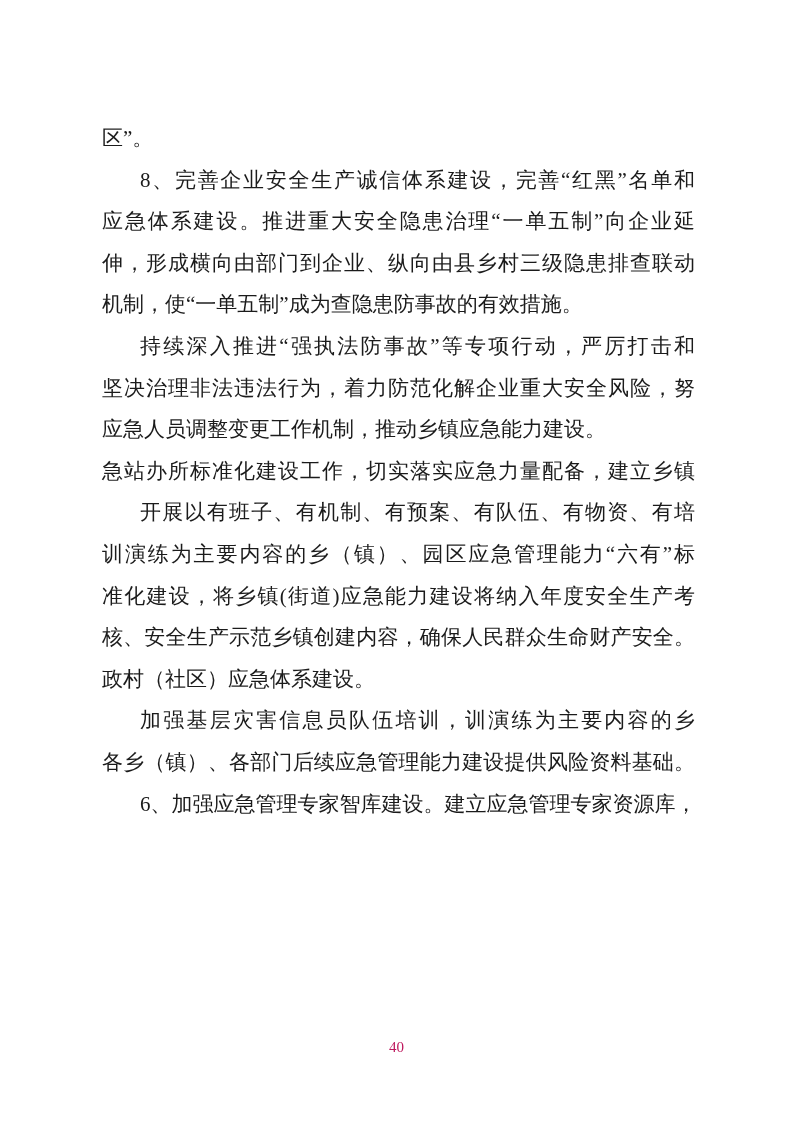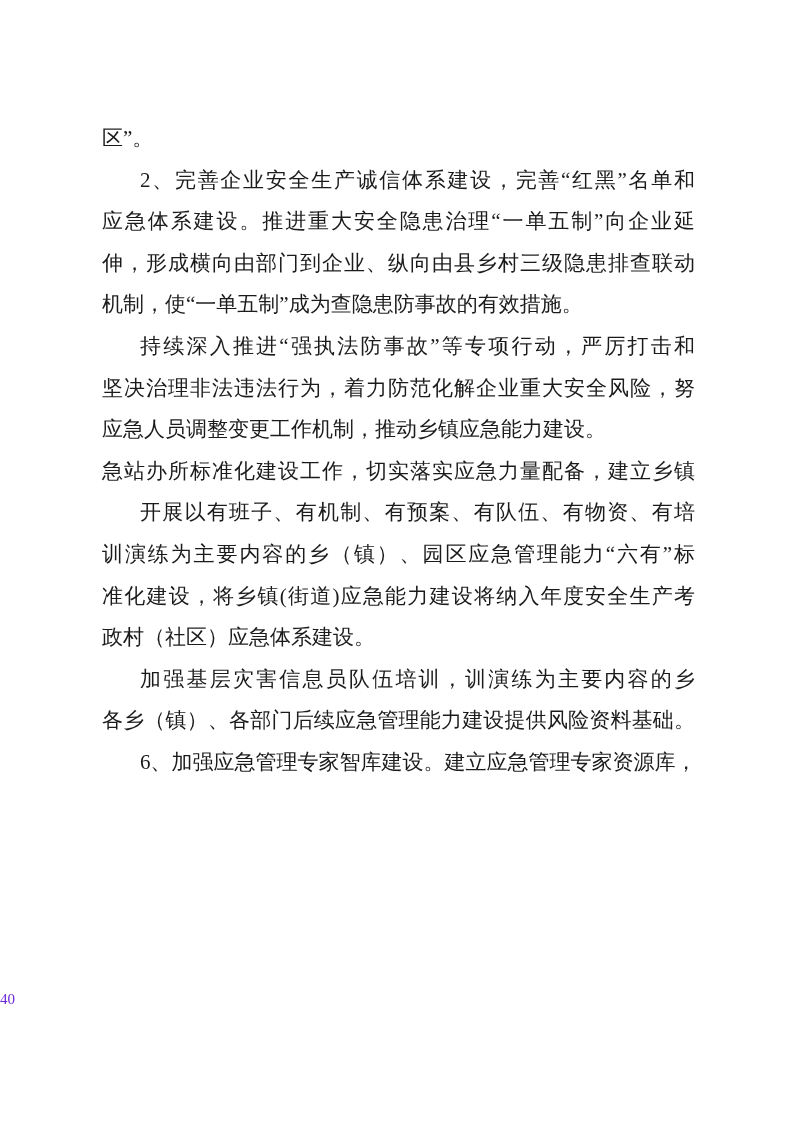--- a/index.html
+++ b/index.html
@@ -32,46 +32,47 @@
   .line.justify {
     text-align: justify;
     text-align-last: justify;
     text-justify: inter-character;
   }
   .line.indent {
     text-indent: 38px;
   }
   .page-number {
     position: absolute;
-    top: 990px;
+    top: 1038px;
     left: 0;
     width: 100%;
-    text-align: left;
+    text-align: center;
     font-size: 15px;
     line-height: 18px;
-    color: #6d28d9;
+    color: #be185d;
     font-family: "Liberation Serif", "DejaVu Serif", serif;
   }
 </style>
 </head>
 <body>
 
 <div class="page">
   <div class="text-block" id="text-block">
       <div class="line">区”。</div>
-      <div class="line indent justify">2、完善企业安全生产诚信体系建设，完善“红黑”名单和</div>
+      <div class="line indent justify">8、完善企业安全生产诚信体系建设，完善“红黑”名单和</div>
       <div class="line justify">应急体系建设。推进重大安全隐患治理“一单五制”向企业延</div>
       <div class="line justify">伸，形成横向由部门到企业、纵向由县乡村三级隐患排查联动</div>
       <div class="line">机制，使“一单五制”成为查隐患防事故的有效措施。</div>
       <div class="line indent justify">持续深入推进“强执法防事故”等专项行动，严厉打击和</div>
       <div class="line justify">坚决治理非法违法行为，着力防范化解企业重大安全风险，努</div>
       <div class="line">应急人员调整变更工作机制，推动乡镇应急能力建设。</div>
       <div class="line justify">急站办所标准化建设工作，切实落实应急力量配备，建立乡镇</div>
       <div class="line indent justify">开展以有班子、有机制、有预案、有队伍、有物资、有培</div>
       <div class="line justify">训演练为主要内容的乡（镇）、园区应急管理能力“六有”标</div>
       <div class="line justify">准化建设，将乡镇(街道)应急能力建设将纳入年度安全生产考</div>
+      <div class="line justify">核、安全生产示范乡镇创建内容，确保人民群众生命财产安全。</div>
       <div class="line">政村（社区）应急体系建设。</div>
       <div class="line indent justify">加强基层灾害信息员队伍培训，训演练为主要内容的乡</div>
       <div class="line justify">各乡（镇）、各部门后续应急管理能力建设提供风险资料基础。</div>
       <div class="line indent justify">6、加强应急管理专家智库建设。建立应急管理专家资源库，</div>
     </div>
   <div class="page-number">40</div>
 </div>
 
 </body></html>

